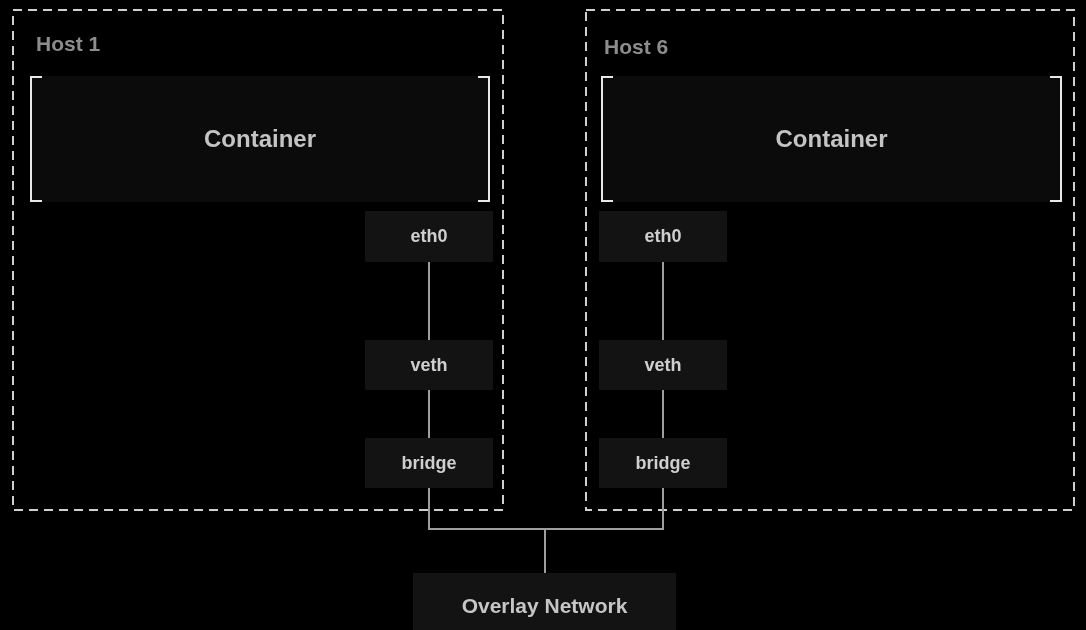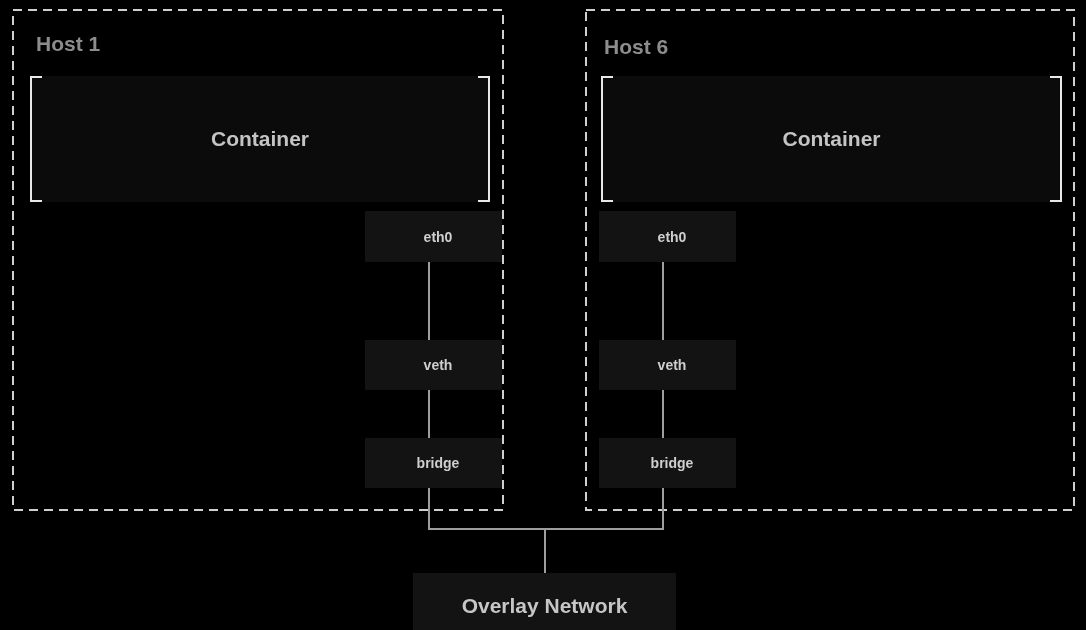--- a/index.html
+++ b/index.html
@@ -35,21 +35,21 @@
   }
   .container-node {
     position: absolute;
     height: 126px;
     background: var(--container-bg, #0b0b0b);
     display: flex;
     align-items: center;
     justify-content: center;
   }
   .container-label {
-    font-size: 21px;
+    font-size: 24px;
     color: var(--container-text, #c4c4c4);
   }
   .bracket {
     position: absolute;
     top: 0;
     bottom: 0;
     width: 12px;
     box-sizing: border-box;
   }
   .bracket.left {
@@ -65,23 +65,22 @@
     border-bottom: 2px solid var(--bracket, #e8e8e8);
   }
   .node {
     position: absolute;
     width: 128px;
     height: 51px;
     background: var(--node-bg, #131313);
     display: flex;
     align-items: center;
     justify-content: center;
-    font-size: 14px;
+    font-size: 18px;
     color: var(--node-text, #cfcfcf);
-    padding-left: 9px;
   }
   .overlay-node {
     position: absolute;
     left: 413px;
     top: 573px;
     width: 263px;
     height: 66px;
     background: var(--overlay-bg, #131313);
     display: flex;
     align-items: center;

